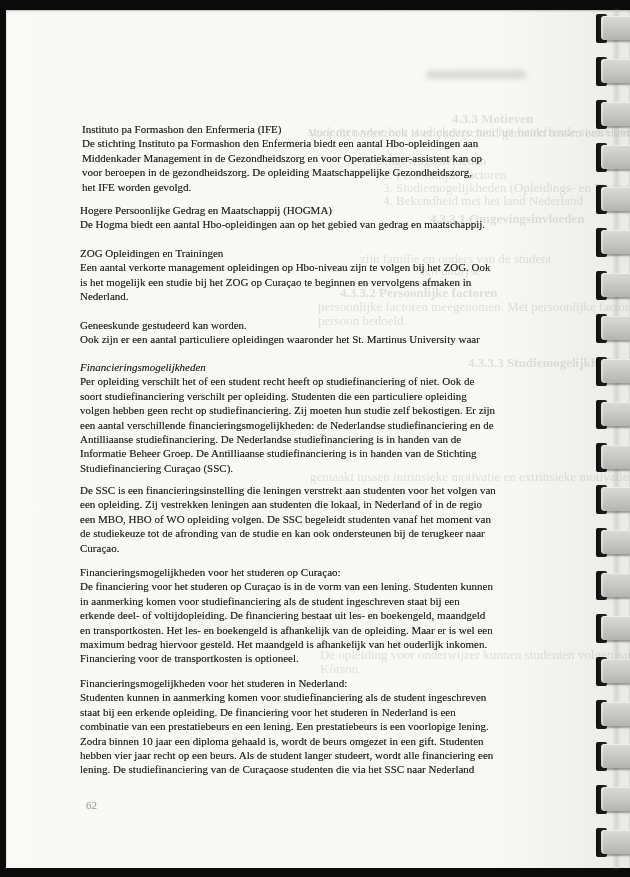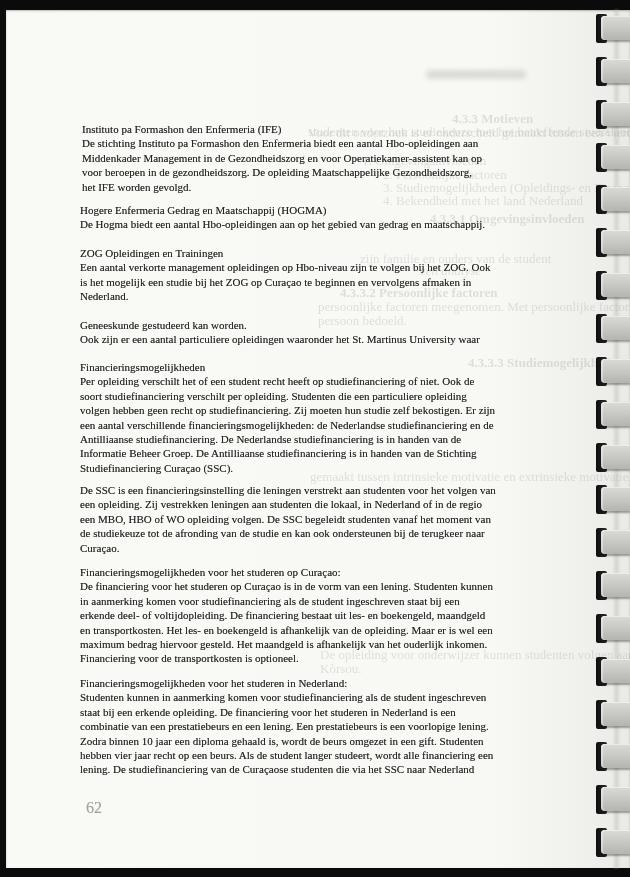--- a/index.html
+++ b/index.html
@@ -13,35 +13,35 @@
     position:absolute;left:6px;top:10px;width:624px;height:858px;
     background:linear-gradient(90deg,#f9f9f6 0%,#f8f8f5 78%,#efefec 94%,#e9e9e6 100%);
     box-shadow:inset 0 1px 2px rgba(0,0,0,.25);
   }
   
   .block{position:absolute;left:80px;}
   .line{
     white-space:pre;height:14.4px;font-size:11px;line-height:14.4px;
     color:#242424;text-shadow:0 0 .5px rgba(40,40,40,.55);
   }
-  .line.italic{}
+  .line.italic{font-style:italic;}
   
   .ghost{
     position:absolute;white-space:pre;font-size:13px;line-height:13px;
     color:#9a9a94;opacity:.28;filter:blur(.4px);
   }
   .ghost.bold{font-weight:bold;}
   .ghost.italic{font-style:italic;}
   #header-smudge{
     position:absolute;left:420px;top:60px;width:100px;height:9px;
     background:rgba(175,175,170,.4);filter:blur(2.4px);border-radius:4px;
   }
   
   #pagenum{
-    position:absolute;left:80px;top:789px;font-size:16px;color:#a3a3a0;
+    position:absolute;left:80px;top:789px;font-size:11px;color:#a3a3a0;
     text-shadow:0 0 .5px rgba(120,120,120,.4);
   }
   
   .comb-hole{
     position:absolute;left:596px;width:11px;height:29px;
     background:linear-gradient(90deg,#0e0e0e,#2a2a2a);border-radius:2px;
   }
   .comb-tooth{
     position:absolute;left:601px;width:29px;height:24px;
     background:linear-gradient(180deg,#dadad7 0%,#c6c6c3 55%,#b3b3b0 100%);
@@ -80,21 +80,21 @@
       </div>
     <div id="textcol">
         <div class="block" style="top: 112px; left: 76px;">
           <div class="line">Instituto pa Formashon den Enfermeria (IFE)</div>
           <div class="line">De stichting Instituto pa Formashon den Enfermeria biedt een aantal Hbo-opleidingen aan</div>
           <div class="line">Middenkader Management in de Gezondheidszorg en voor Operatiekamer-assistent kan op</div>
           <div class="line">voor beroepen in de gezondheidszorg. De opleiding Maatschappelijke Gezondheidszorg,</div>
           <div class="line">het IFE worden gevolgd.</div>
         </div>
         <div class="block" style="top: 193px; left: 74px;">
-          <div class="line">Hogere Enfermeria Gedrag en Maatschappij (HOGMA)</div>
+          <div class="line">Hogere Persoonlijke Gedrag en Maatschappij (HOGMA)</div>
           <div class="line">De Hogma biedt een aantal Hbo-opleidingen aan op het gebied van gedrag en maatschappij.</div>
         </div>
         <div class="block" style="top: 236px; left: 74px;">
           <div class="line">ZOG Opleidingen en Trainingen</div>
           <div class="line">Een aantal verkorte management opleidingen op Hbo-niveau zijn te volgen bij het ZOG. Ook</div>
           <div class="line">is het mogelijk een studie bij het ZOG op Curaçao te beginnen en vervolgens afmaken in</div>
           <div class="line">Nederland.</div>
         </div>
         <div class="block" style="top: 308px; left: 74px;">
           <div class="line">Geneeskunde gestudeerd kan worden.</div>

